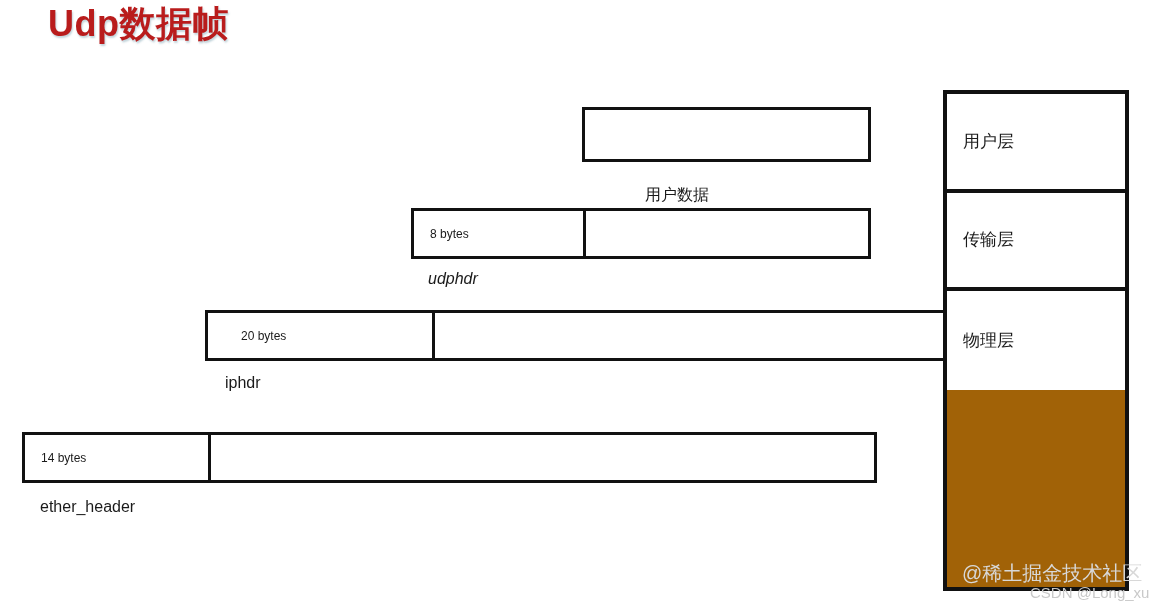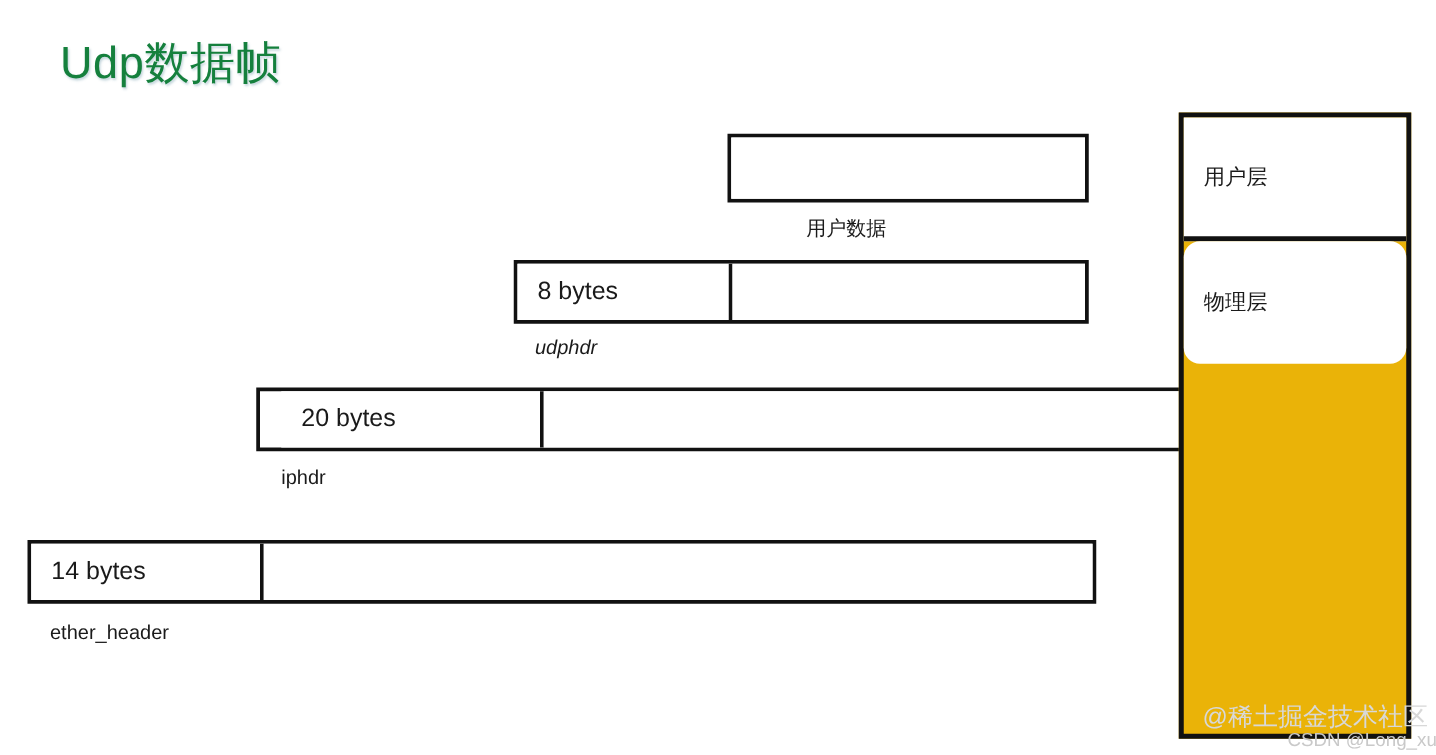--- a/index.html
+++ b/index.html
@@ -15,91 +15,91 @@
     width: 1149px;
     height: 604px;
     background: #ffffff;
     overflow: hidden;
   }
 
   
   .title {
     position: absolute;
     left: 48px;
-    top: 26px;
+    top: 0;
     font-size: 36px;
-    font-weight: 400;
+    font-weight: 700;
     letter-spacing: 0.5px;
-    color: #15803d;
+    color: #b91c1c;
     text-shadow: 1px 2px 2px rgba(120,160,175,0.45);
     white-space: nowrap;
   }
 
   
   .bar {
     position: absolute;
     box-sizing: border-box;
     border: 3px solid #111111;
     background: #ffffff;
     display: flex;
     align-items: stretch;
   }
   .cell {
     box-sizing: border-box;
     display: flex;
     align-items: center;
     padding-left: 16px;
-    font-size: 20px;
+    font-size: 12px;
     color: #1a1a1a;
     background: #ffffff;
     white-space: nowrap;
   }
   .cell.hdr {
     border-right: 3px solid #111111;
   }
   .cell.payload {
     flex: 1 1 auto;
   }
 
   .bar-label {
     position: absolute;
     font-size: 16px;
     color: #1a1a1a;
     white-space: nowrap;
   }
   .bar-label.cn {
     font-size: 16px;
+    margin-top: 12px;
   }
 
   
   .stack {
     position: absolute;
     left: 943px;
     top: 90px;
     width: 186px;
     height: 501px;
     box-sizing: border-box;
     border: 4px solid #111111;
-    background: #eab308;
+    background: #a16207;
   }
   .layer {
     box-sizing: border-box;
     height: 20%;
     border-bottom: 4px solid #111111;
     display: flex;
     align-items: center;
     padding-left: 16px;
     font-size: 17px;
     color: #1a1a1a;
     background: #ffffff;
     white-space: nowrap;
   }
   .layer:last-child {
     border-bottom: none;
-    border-radius: 13px;
   }
 
   
   .wm-a {
     position: absolute;
     left: 962px;
     top: 560px;
     font-size: 20px;
     color: #d8d8d8;
     white-space: nowrap;
@@ -140,19 +140,20 @@
   <div class="bar-label" id="lbl2" style="left: 225px; top: 374px;">iphdr</div>
 
   <div class="bar" id="bar3" style="left: 22px; top: 432px; width: 855px; height: 51px;">
     <div class="cell hdr" id="hdr3" style="width: 186px; flex: 0 0 186px;">14 bytes</div>
     <div class="cell payload"></div>
   </div>
   <div class="bar-label" id="lbl3" style="left: 40px; top: 498px;">ether_header</div>
 
   <div class="stack">
     <div class="layer">用户层</div>
+    <div class="layer">传输层</div>
     <div class="layer">物理层</div>
   </div>
 
   <div class="wm-a">@稀土掘金技术社区</div>
   <div class="wm-b">CSDN @Long_xu</div>
 
 </div>
 
 </body></html>

